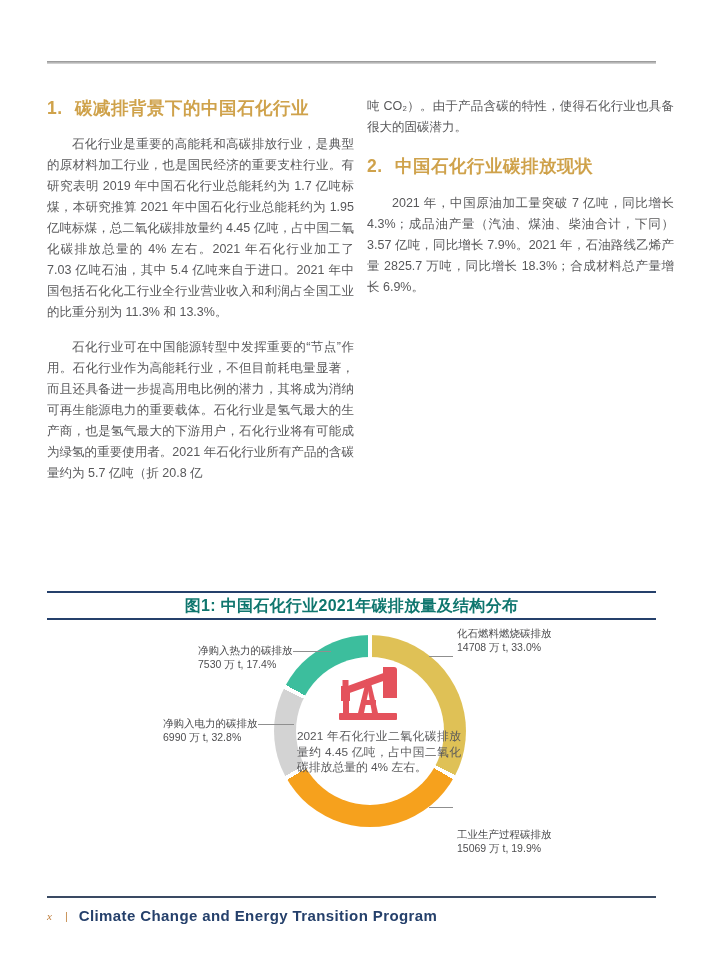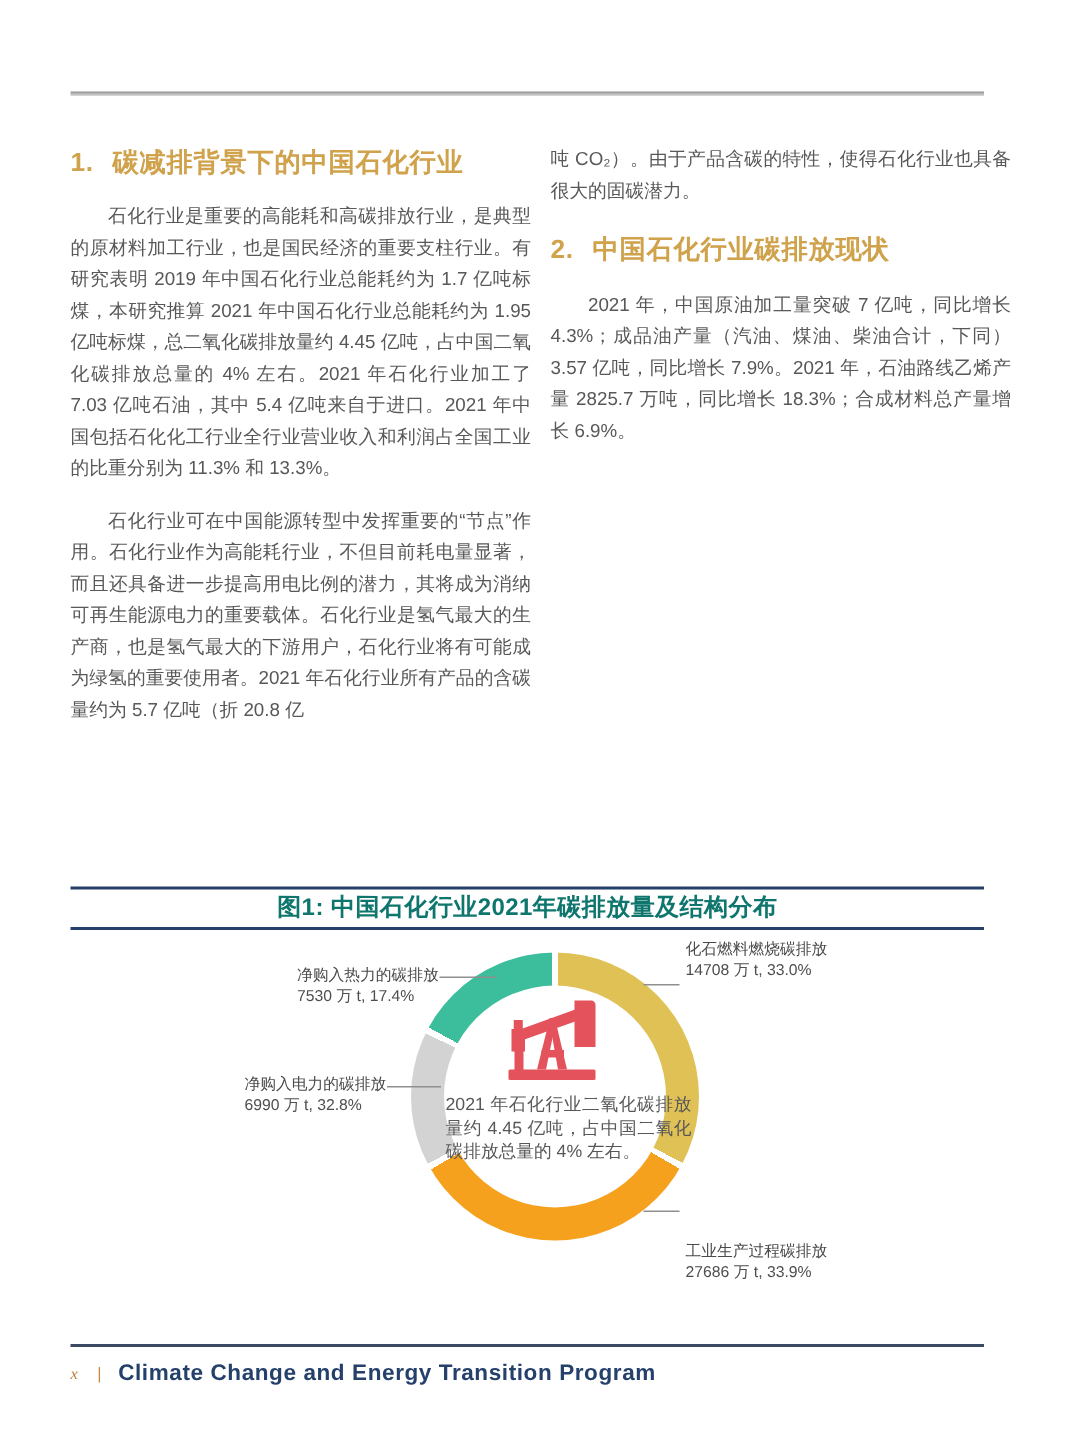--- a/index.html
+++ b/index.html
@@ -196,21 +196,21 @@
   </svg>
 
   <div class="center-note">2021 年石化行业二氧化碳排放量约 4.45 亿吨，占中国二氧化碳排放总量的 4% 左右。</div>
 
   <div class="chart-label lbl-fossil">
     <div class="lbl-name">化石燃料燃烧碳排放</div>
     <div class="lbl-val">14708 万 t, 33.0%</div>
   </div>
   <div class="chart-label lbl-process">
     <div class="lbl-name">工业生产过程碳排放</div>
-    <div class="lbl-val">27686 万 t, 33.9%</div>
+    <div class="lbl-val">15069 万 t, 19.9%</div>
   </div>
   <div class="chart-label lbl-power">
     <div class="lbl-name">净购入电力的碳排放</div>
     <div class="lbl-val">6990 万 t, 32.8%</div>
   </div>
   <div class="chart-label lbl-heat">
     <div class="lbl-name">净购入热力的碳排放</div>
     <div class="lbl-val">7530 万 t, 17.4%</div>
   </div>
 

